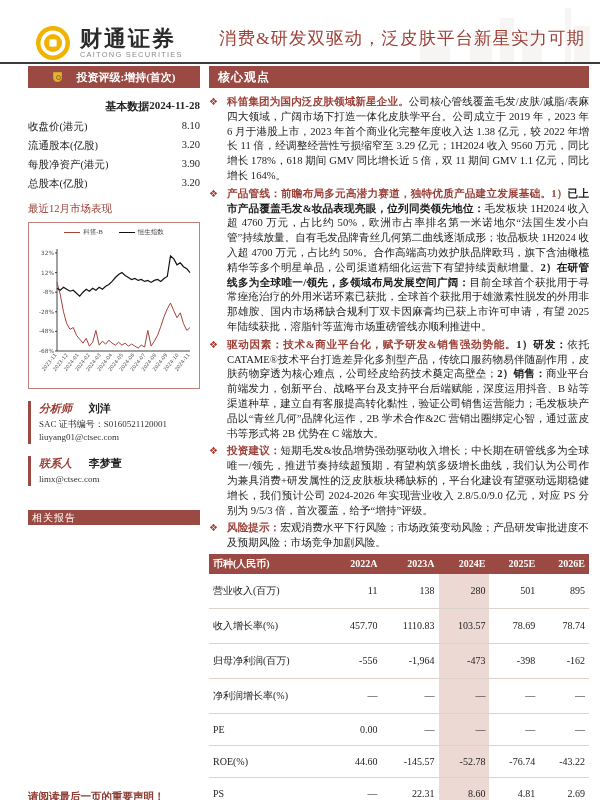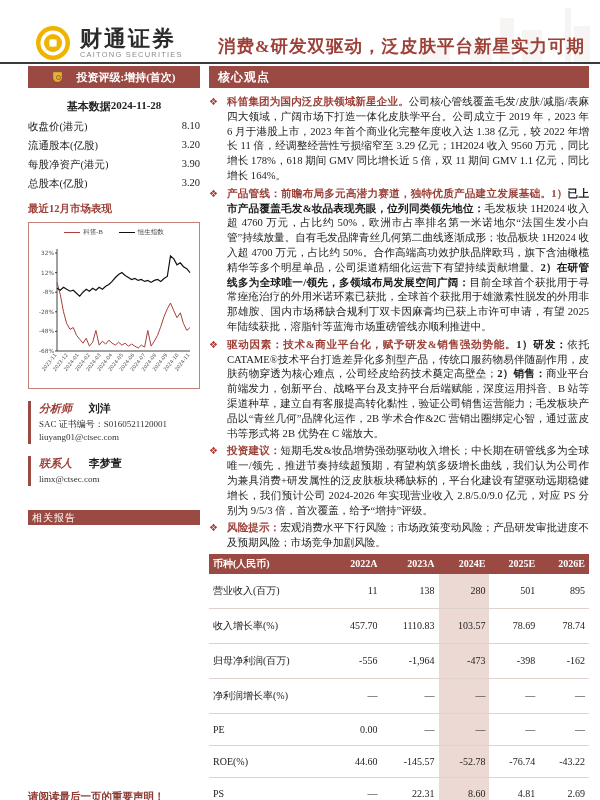--- a/index.html
+++ b/index.html
@@ -11,41 +11,41 @@
   }
   .page { width:600px; height:800px; position:relative; }
 
   
   .header { position:relative; height:62px; overflow:hidden; }
   .skyline { position:absolute; right:0; top:0; width:430px; height:62px; opacity:.5; }
   .skyline div { position:absolute; background:#efedeb; }
   .logo { position:absolute; left:34px; top:24px; display:flex; align-items:center; gap:8px; }
   .logo-text .cn { font-size:22px; font-weight:bold; color:#2b2b2b; letter-spacing:2px; line-height:22px; font-family:"Liberation Serif",serif; }
   .logo-text .en { font-size:7.5px; color:#8a8a8a; letter-spacing:1.2px; font-family:"Liberation Sans","DejaVu Sans",sans-serif; }
-  .doc-title { position:absolute; right:15px; bottom:4px; font-size:17.5px; font-weight:bold; color:#9c4038; letter-spacing:1px; }
+  .doc-title { position:absolute; right:15px; bottom:12px; font-size:17.5px; font-weight:normal; color:#9c4038; letter-spacing:1px; }
   .head-rule { height:2px; background:#3b3b3b; width:100%; }
   .report-tag { text-align:right; padding:4px 15px 2px 0; font-size:8.5px; color:#9c4038; font-weight:bold; }
   .report-tag .sq { display:inline-block; width:6px; height:6px; background:#b03a30; margin-right:4px; }
 
   
   .columns { display:flex; padding:2px 15px 0 28px; gap:9px; }
   aside { width:172px; flex:none; }
   main { width:380px; flex:none; }
 
   
   .bar { background:#9a4a43; color:#fff; font-weight:bold; }
   .badge { height:22px; display:flex; align-items:center; justify-content:center; gap:15px; font-size:11px; }
   .shield { width:9px; height:10px; background:#e8b23a; border:1px solid #caa52c; border-radius:1px 1px 5px 5px; position:relative; flex:none; }
   .shield:after { content:""; position:absolute; left:2px; top:2px; width:3px; height:3px; border:1px solid #8a6d10; border-radius:50%; }
   .section-bar { height:22px; line-height:22px; padding-left:9px; font-size:12px; letter-spacing:1px; }
 
   
-  .basic-head { display:flex; justify-content:center; font-weight:bold; font-size:11px; margin:11px 0 3px 0; }
+  .basic-head { display:flex; justify-content:flex-end; font-weight:bold; font-size:11px; margin:11px 0 3px 0; }
   .kv-row { display:flex; justify-content:space-between; font-size:10.5px; padding:2.5px 0; color:#222; }
-  .perf-title { color:#9c4038; font-weight:bold; font-size:10.5px; margin:9px 0 6px 0; }
+  .perf-title { color:#9c4038; font-weight:normal; font-size:10.5px; margin:9px 0 6px 0; }
 
   
   .chart-box { border:1px solid #c28079; padding:3px 2px 2px 2px; }
   .legend { display:flex; justify-content:center; gap:16px; font-size:6.5px; color:#444; margin:2px 0 0 0; }
   .legend-item { display:flex; align-items:center; gap:3px; }
   .legend-line { width:16px; height:0; border-top:1.4px solid #000; display:inline-block; }
   .yt { font-size:5.8px; fill:#555; text-anchor:end; font-family:"DejaVu Sans",sans-serif; }
   .xt { font-size:5px; fill:#555; text-anchor:end; font-family:"DejaVu Sans",sans-serif; }
   .ax { stroke:#111; stroke-width:0.8; }
 

